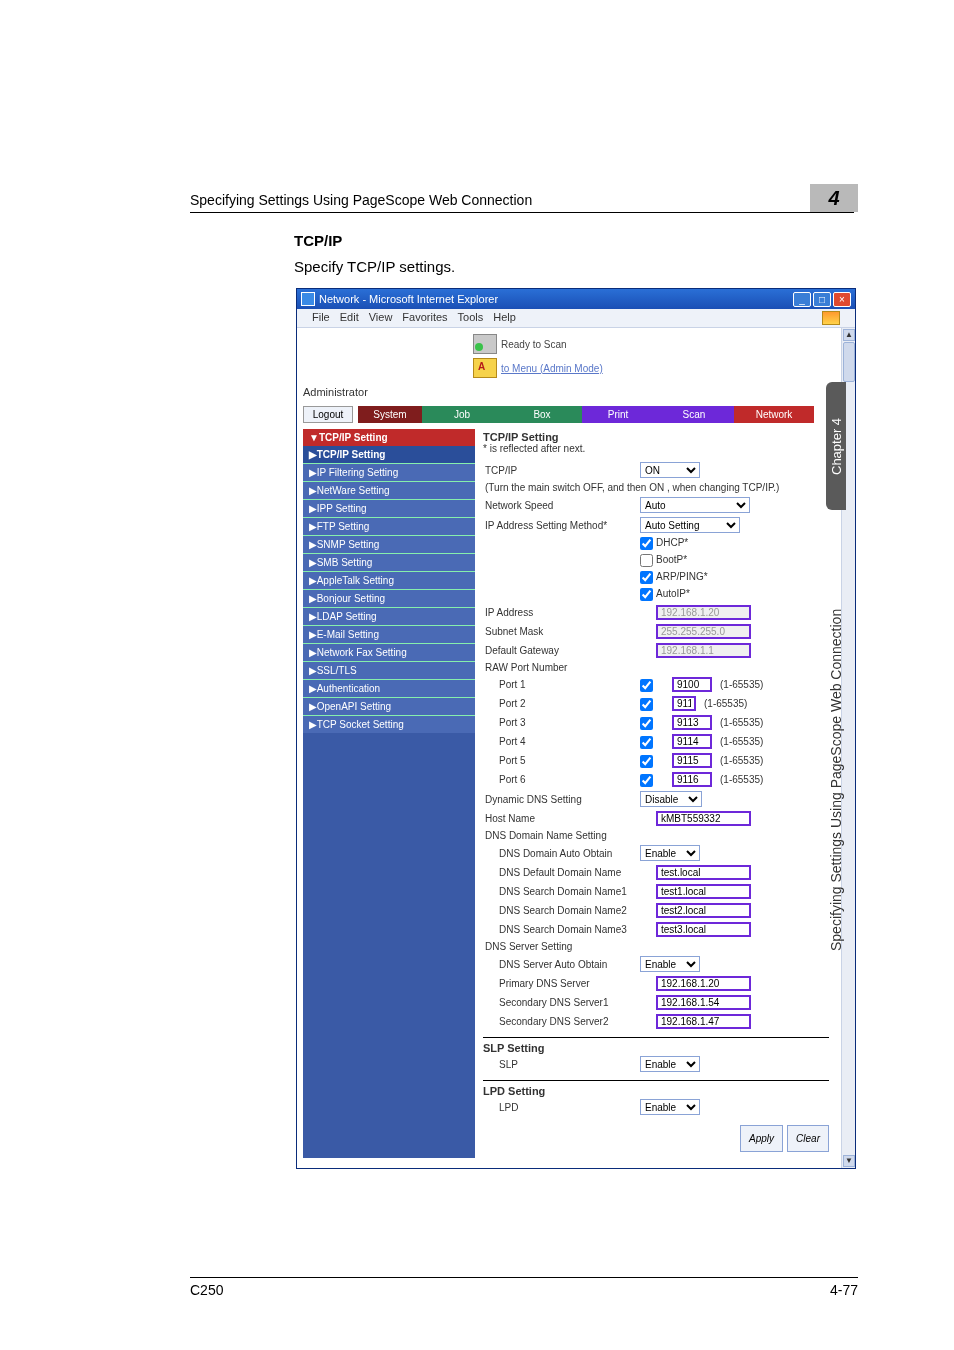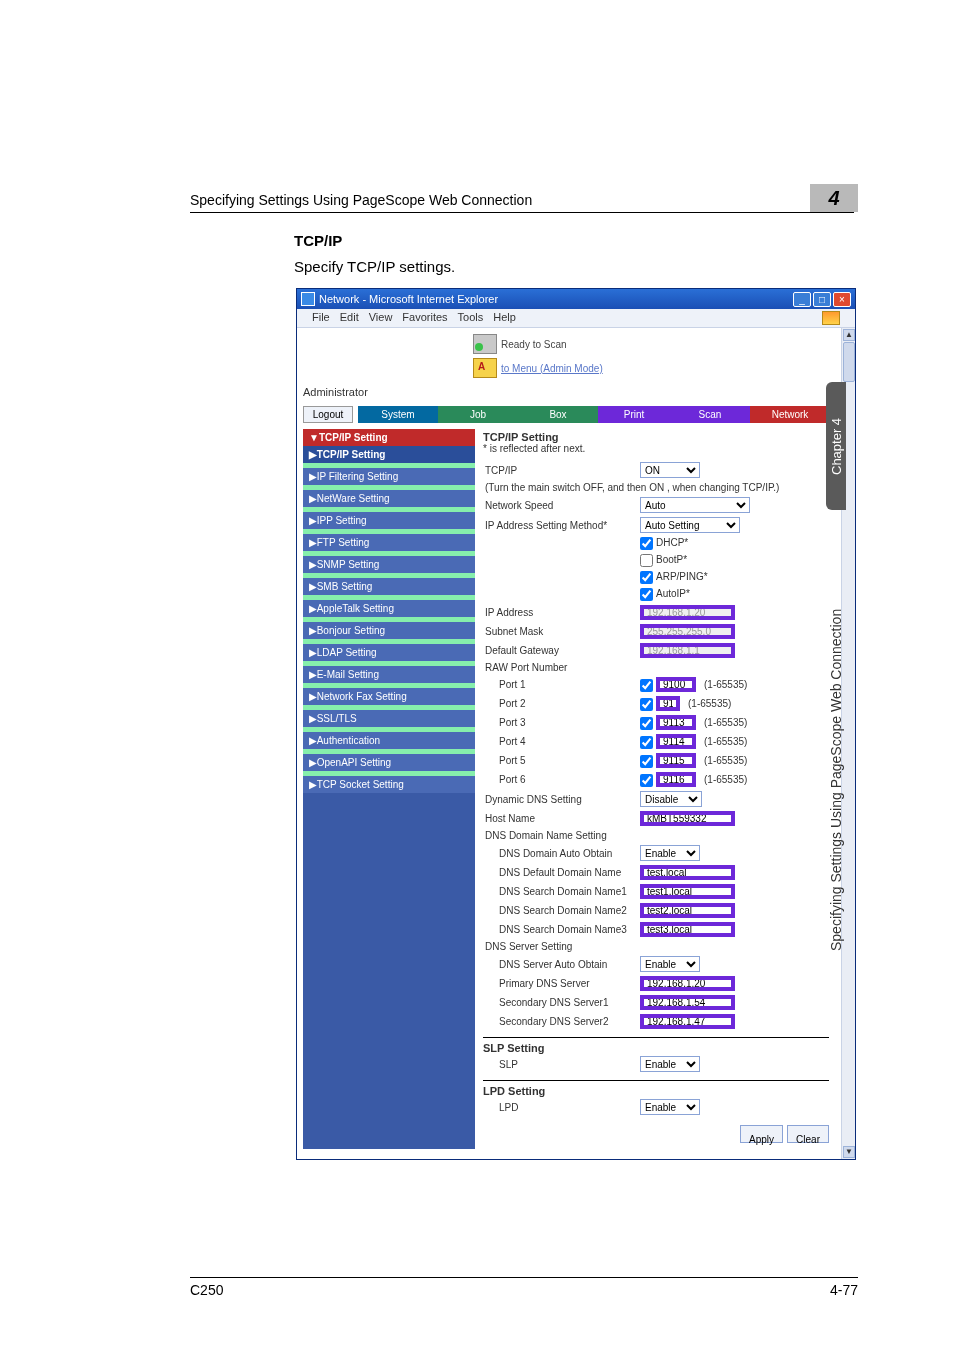--- a/index.html
+++ b/index.html
@@ -84,46 +84,46 @@
   .status-ico .g{position:absolute;left:1px;top:8px;width:8px;height:8px;background:#3ac24a;border-radius:50%;}
   .status-text{font-size:10px;color:#444;}
   .menu-row{display:flex;align-items:center;padding:0 6px 4px 6px;}
   .menu-ico{width:24px;height:20px;background:#f6d24a;border:1px solid #b58a1a;margin-left:170px;margin-right:4px;position:relative;}
   .menu-ico .t{position:absolute;left:4px;top:2px;font-size:10px;font-weight:bold;color:#b51a1a;}
   .menu-text{font-size:10px;color:#5a78c9;text-decoration:underline;}
   .admin-row{padding:4px 6px;font-size:11px;color:#333;}
   .tabsrow{display:flex;align-items:center;padding:4px 6px 6px 6px;gap:0;}
   .logout-btn{width:50px;height:17px;border:1px solid #999;background:#eef2f9;font-size:10px;display:flex;align-items:center;justify-content:center;margin-right:5px;}
   .tab{height:17px;font-size:10px;color:#fff;display:flex;align-items:center;justify-content:center;}
-  .tab.system{width:80px;background:#0369a1;}
+  .tab.system{width:64px;background:#7f1d1d;}
   .tab.job{width:80px;background:#2a8a5a;}
   .tab.box{width:80px;background:#2a8a5a;}
   .tab.print{width:72px;background:#6d28d9;}
   .tab.scan{width:80px;background:#6d28d9;}
   .tab.network{width:80px;background:#c02a2a;}
   .lower{display:flex;padding:0 6px;}
   .sidebar{width:172px;background:#3a5aa6;color:#fff;font-size:10px;}
   .sidebar .hdr{background:#c02a2a;color:#fff;padding:3px 6px;font-weight:bold;}
   .sidebar .sub{background:#2a4e9a;color:#fff;padding:3px 6px;font-weight:bold;}
-  .sidebar .item{background:#4a6ab5;color:#fff;padding:3px 6px;border-top:5px solid #86efac;}
+  .sidebar .item{background:#4a6ab5;color:#fff;padding:3px 6px;border-top:1px solid #86efac;}
   .main{flex:1;padding:2px 6px 6px 8px;font-size:10px;color:#333;}
   .main .grp-title{font-weight:bold;font-size:11px;}
   .main .note{font-size:10px;color:#333;margin-bottom:6px;}
   .main table{width:100%;border-collapse:collapse;font-size:10px;}
   .main td{padding:2px 2px;vertical-align:middle;}
   .main td.lbl{width:155px;color:#333;}
   .main td.ind{padding-left:16px;}
   .sel{border:1px solid #8aa3d6;background:#fff;font-size:10px;height:16px;}
-  .txt{border:4px solid #6d28d9;background:#fff;font-size:10px;height:15px;padding:0 3px;width:95px;}
+  .txt{border:2px solid #6d28d9;background:#fff;font-size:10px;height:15px;padding:0 3px;width:95px;margin-left:16px;}
   .txt.dis{background:#f0f0f0;color:#999;}
   .chk{margin-right:3px;vertical-align:middle;}
   .range{color:#333;margin-left:8px;}
   .grp-sep{border-top:1px solid #000;margin:6px 0 4px 0;}
   .btns{display:flex;justify-content:flex-end;gap:4px;margin-top:8px;}
-  .btn{border:1px solid #8aa3d6;background:#eef2f9;font-size:10px;height:14px;padding:8px 8px;}
+  .btn{border:1px solid #8aa3d6;background:#eef2f9;font-size:10px;height:27px;padding:0 8px;font-style:italic;}
   
   .sidetab{position:absolute;right:108px;top:382px;width:20px;height:128px;background:#5a5a5a;color:#fff;writing-mode:vertical-rl;transform:rotate(180deg);text-align:center;font-size:13px;display:flex;align-items:center;justify-content:center;border-radius:0 6px 6px 0;}
   .sidecap{position:absolute;right:108px;top:520px;width:20px;height:520px;color:#333;writing-mode:vertical-rl;transform:rotate(180deg);font-size:14px;display:flex;align-items:center;justify-content:center;}
   
   .footer-line{position:absolute;left:190px;right:96px;bottom:72px;border-top:1px solid #000;}
   .footer-left{position:absolute;left:190px;bottom:52px;font-size:14px;}
   .footer-right{position:absolute;right:96px;bottom:52px;font-size:14px;}
 </style>
 </head>
 <body>

